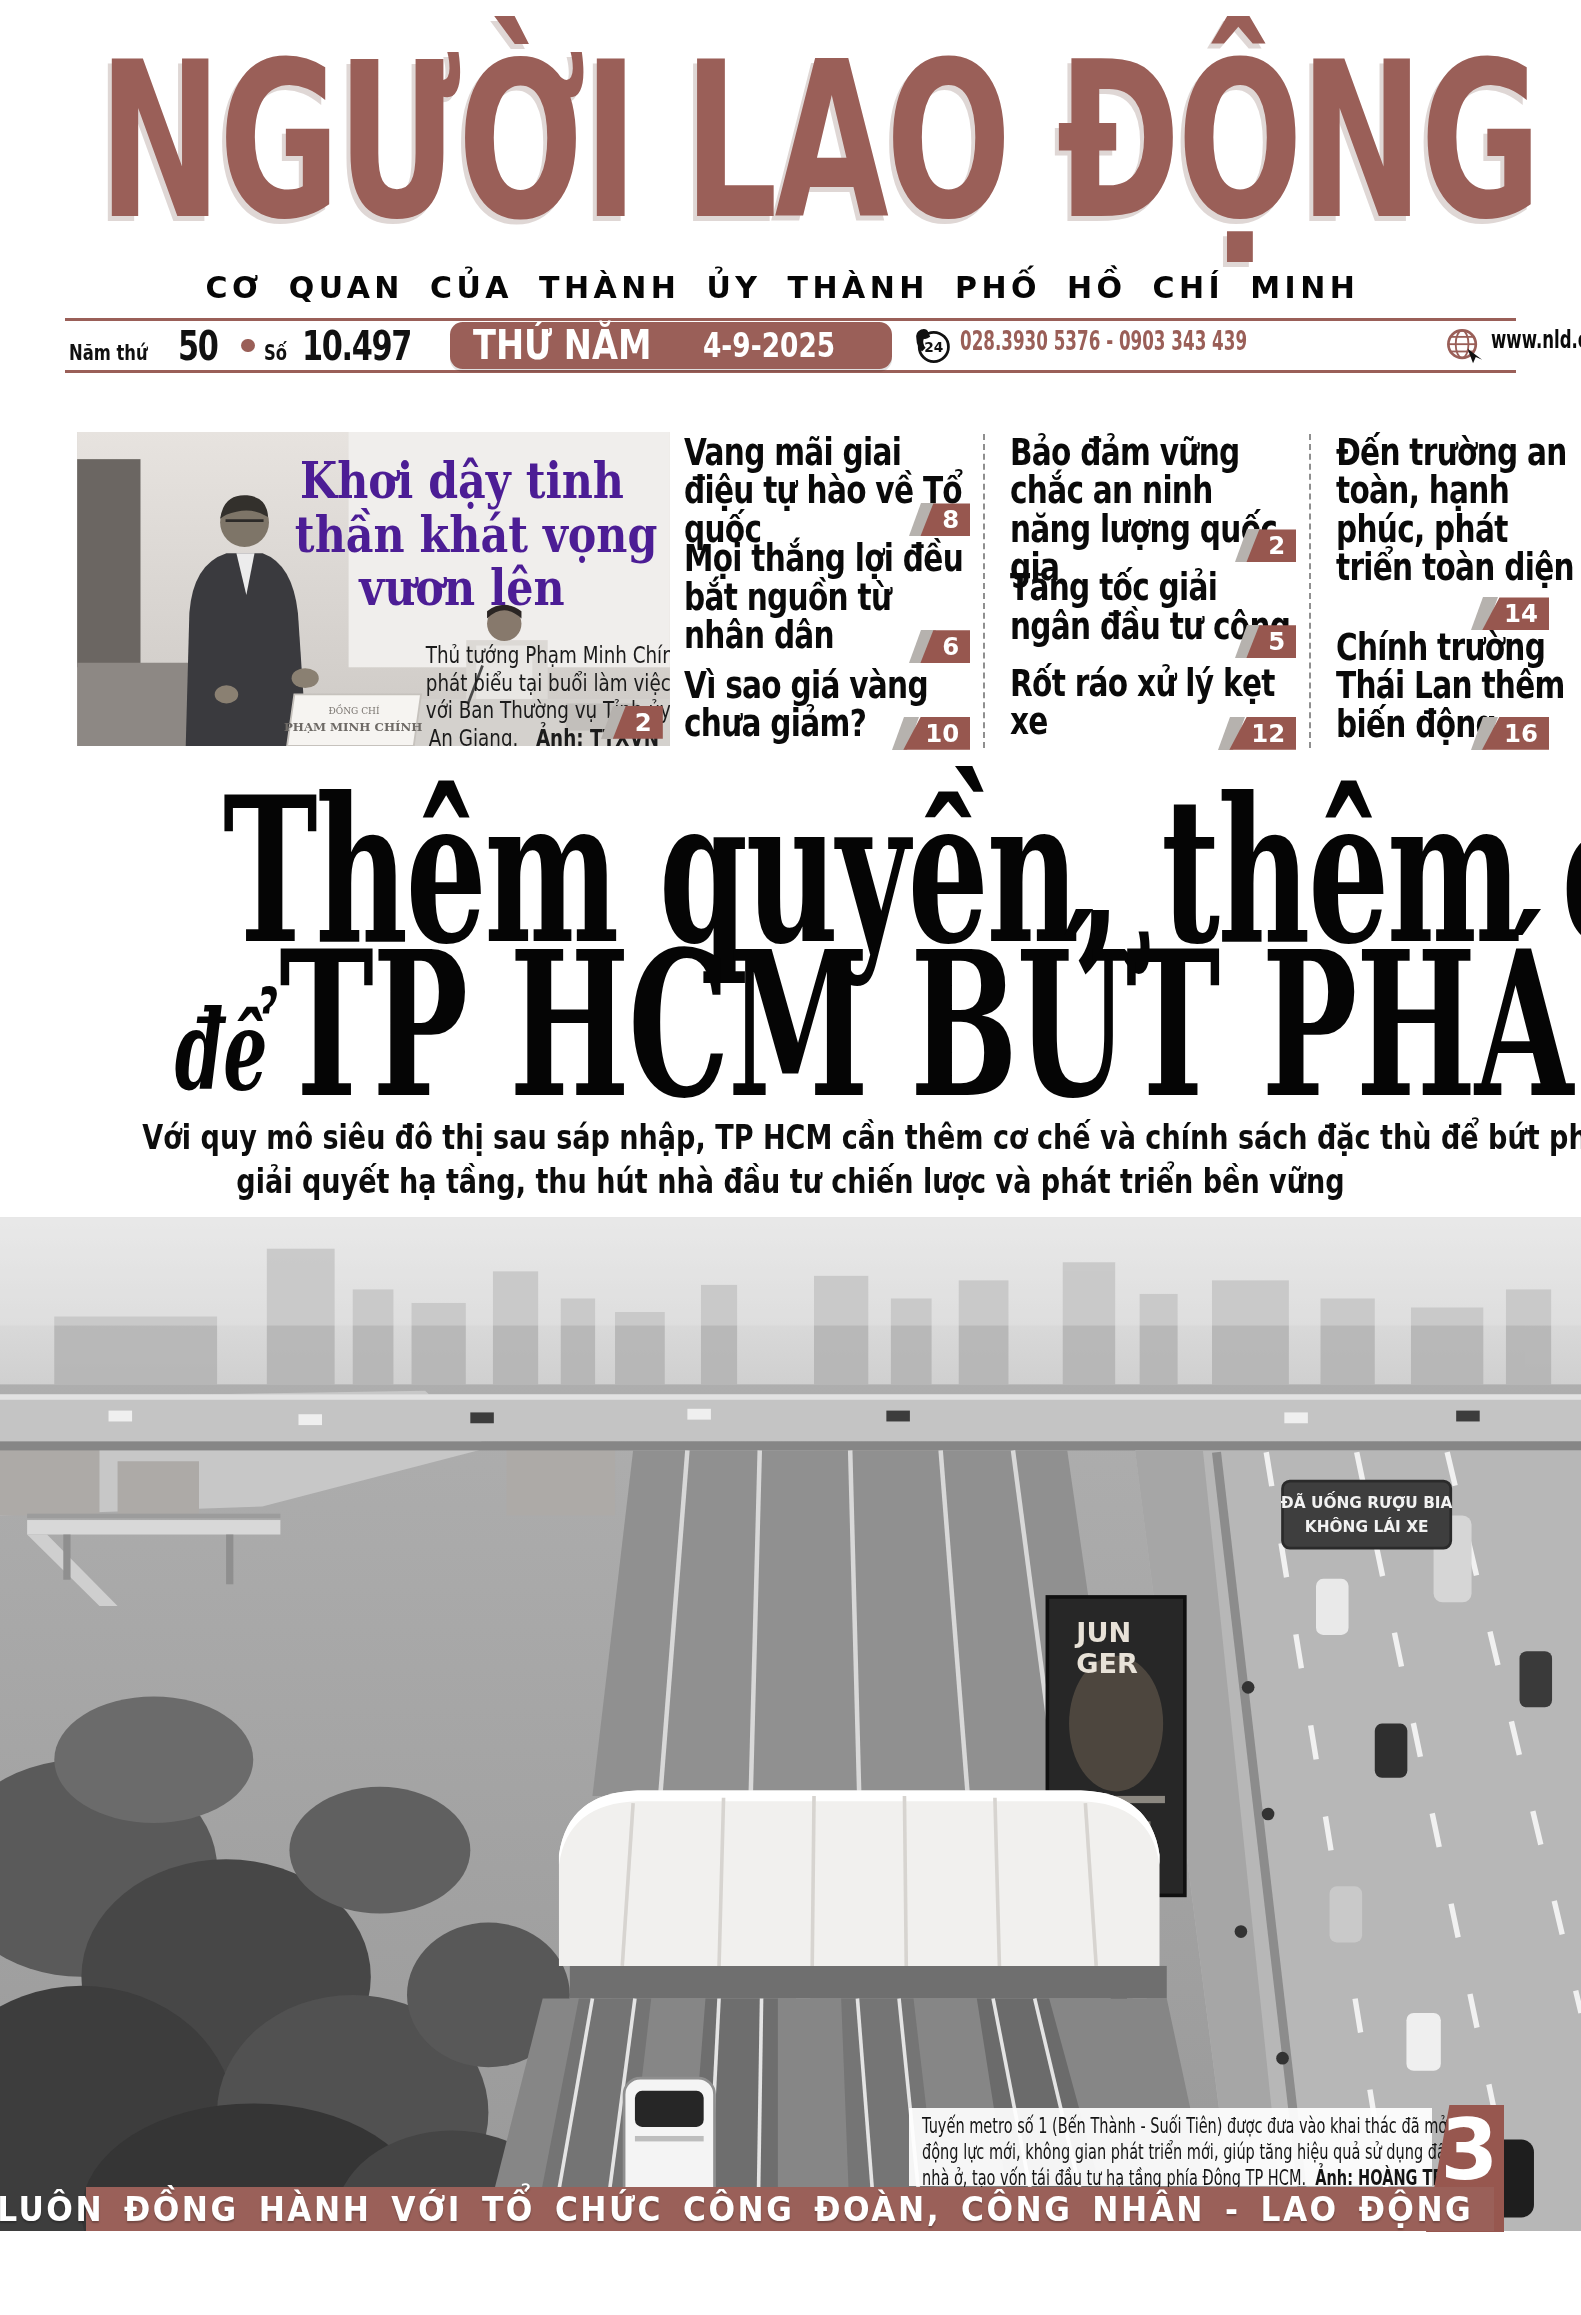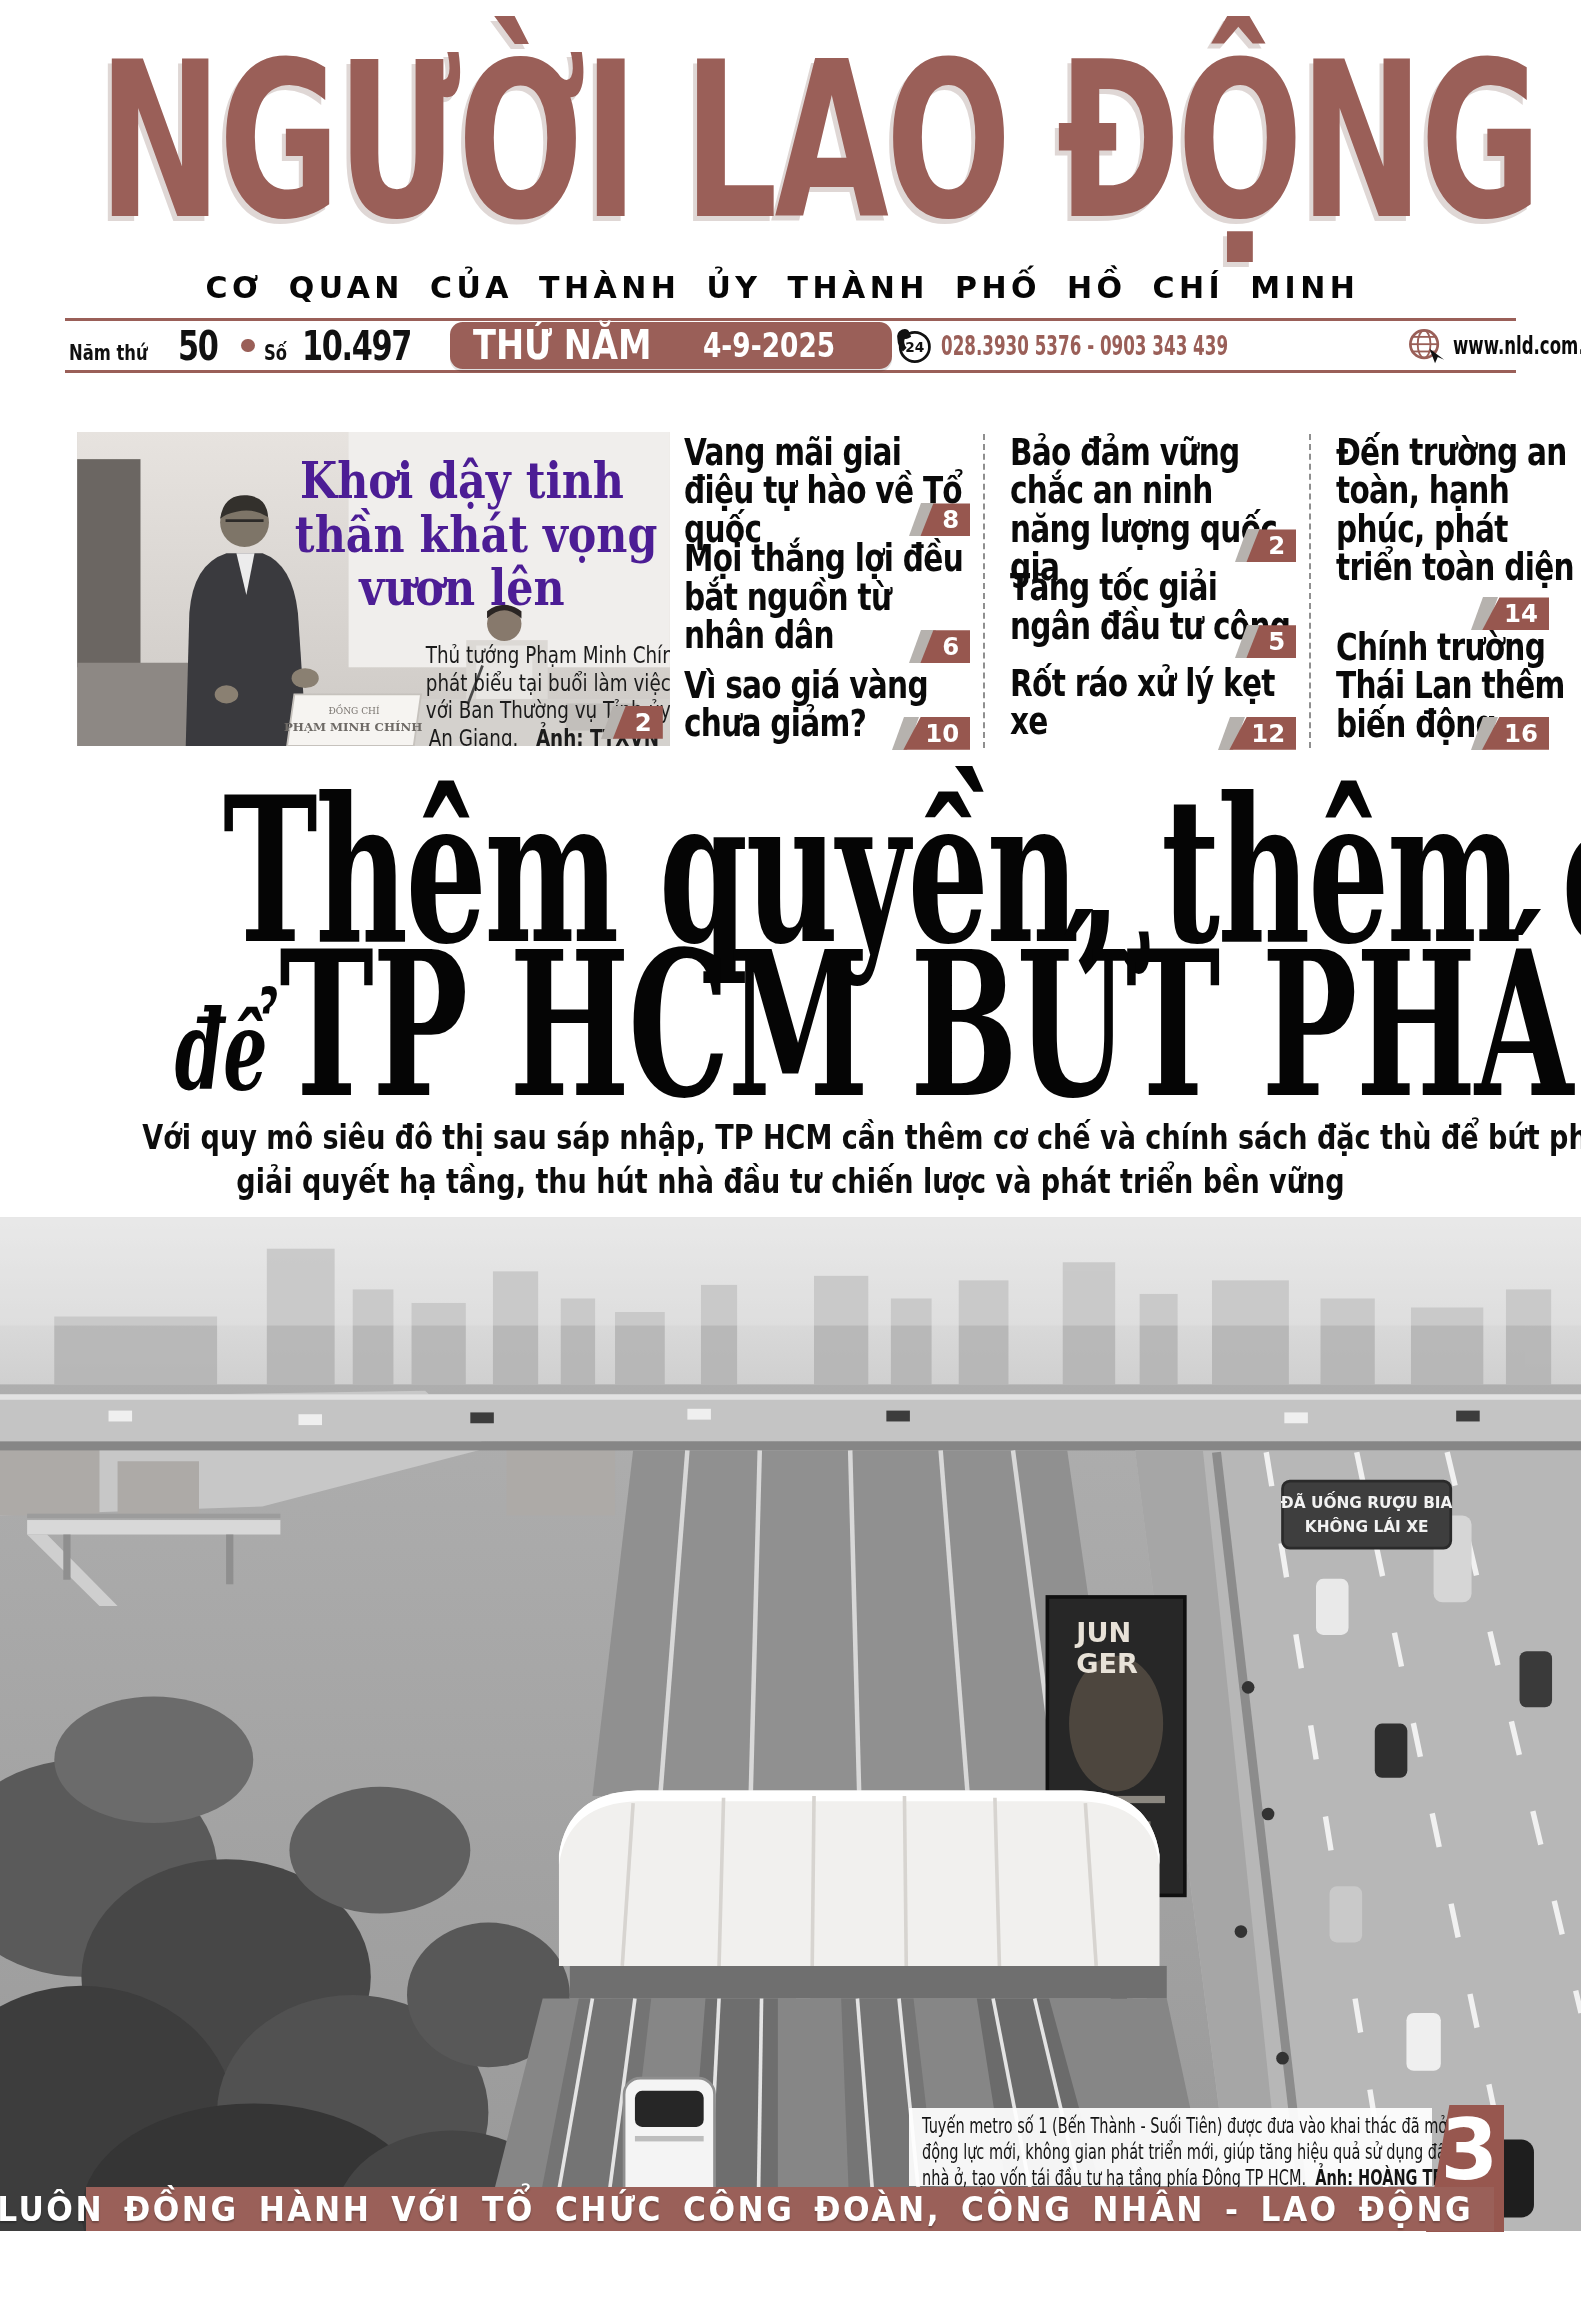--- a/index.html
+++ b/index.html
@@ -22,21 +22,21 @@
   .dl-left{display:flex;align-items:baseline;gap:9px;padding-left:3.6px;white-space:nowrap;}
   .dl-small{font-weight:bold;font-size:21px;transform:scaleX(0.78);transform-origin:left;}
   .dl-big{font-weight:900;font-size:41px;letter-spacing:-1.8px;transform:scaleX(0.74);transform-origin:left;}
   .dl-dot{width:13.6px;height:13.6px;border-radius:50%;background:#9a5f58;align-self:center;}
   .date-pill{background:#9a5f58;border-radius:12.7px;height:47px;display:flex;align-items:center;
       gap:12.7px;padding:0 23.5px;margin-top:-0.9px;box-shadow:0 2.7px 0 rgba(0,0,0,0.12);}
   .date-pill .day{color:#fff;font-weight:900;font-size:41px;letter-spacing:0;
       transform:scaleX(0.82);transform-origin:left;white-space:nowrap;}
   .date-pill .date{color:#fff;font-weight:bold;font-size:33px;transform:scaleX(0.8);
       transform-origin:left;white-space:nowrap;}
-  .dl-item{display:flex;align-items:center;gap:7.2px;white-space:nowrap;}
+  .dl-item{display:flex;align-items:flex-start;gap:7.2px;white-space:nowrap;padding-left:19px;}
   .dl-phone-text{color:#9a5f58;font-weight:bold;font-size:27px;transform:scaleX(0.62);transform-origin:left;}
   .dl-web-text{color:#0a0a0a;font-weight:bold;font-size:24.4px;transform:scaleX(0.68);transform-origin:left;}
   .dl-icon{flex:0 0 auto;}
 
   
   .briefs{top:421px;left:77px;width:1464px;height:327px;display:flex;}
   .feature{position:relative;width:593px;height:314px;margin-top:11px;background:#d8d4d0;overflow:hidden;flex:0 0 auto;}
   .feature-headline{position:absolute;top:22px;right:9px;width:398px;text-align:center;
       font-family:"DejaVu Serif","Liberation Serif",serif;font-weight:bold;color:#4c1d95;}
   .feature-headline .line{display:block;font-size:51px;line-height:1.05;white-space:nowrap;

